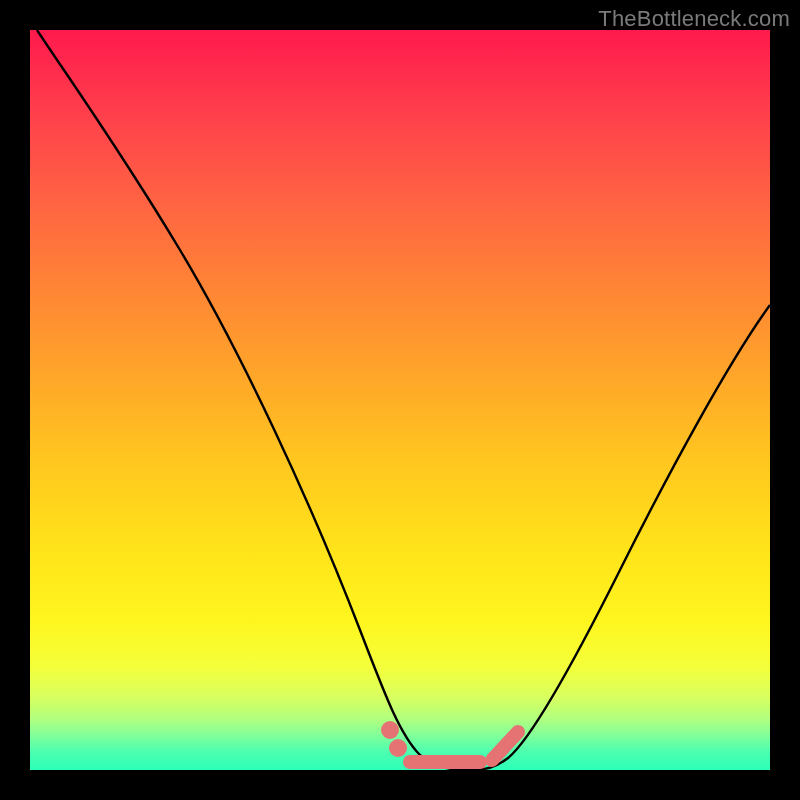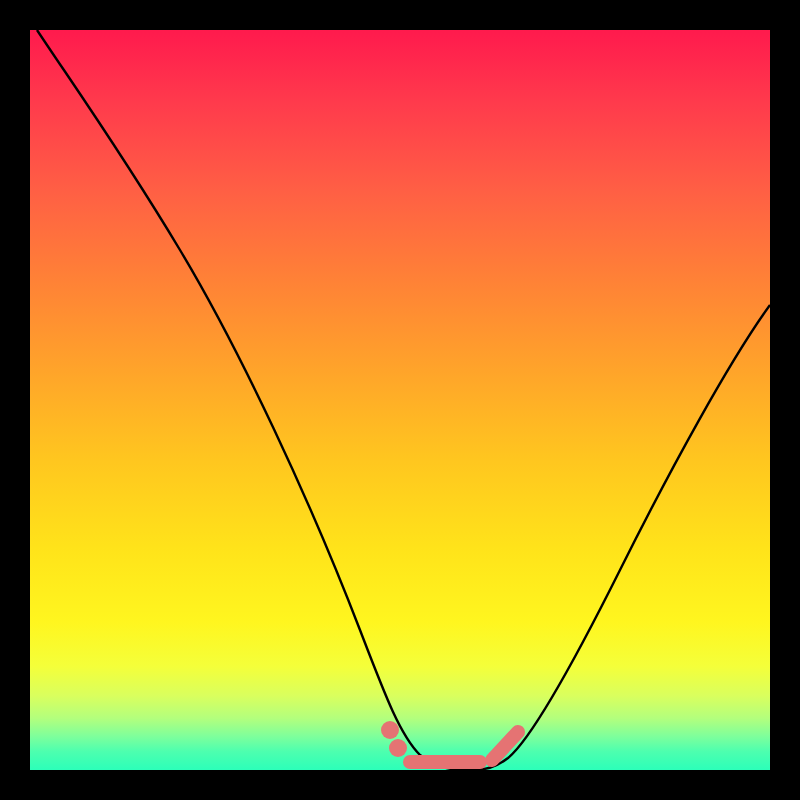--- a/index.html
+++ b/index.html
@@ -73,20 +73,21 @@
   }
   .marker-dot {
     fill: #e57373;
     stroke: none;
   }
 </style>
 </head>
 <body>
 
 <div class="frame">
+  <div class="watermark">TheBottleneck.com</div>
 
   <div class="plot">
     <svg class="curves" viewBox="0 0 740 740" preserveAspectRatio="none">
       <path class="curve" d="M 7 0
            C 40 50, 90 120, 150 220
            C 210 320, 280 470, 330 600
            C 355 665, 370 705, 390 725
            C 405 738, 420 740, 440 740
            C 455 740, 465 738, 478 728
            C 500 710, 540 640, 590 540

